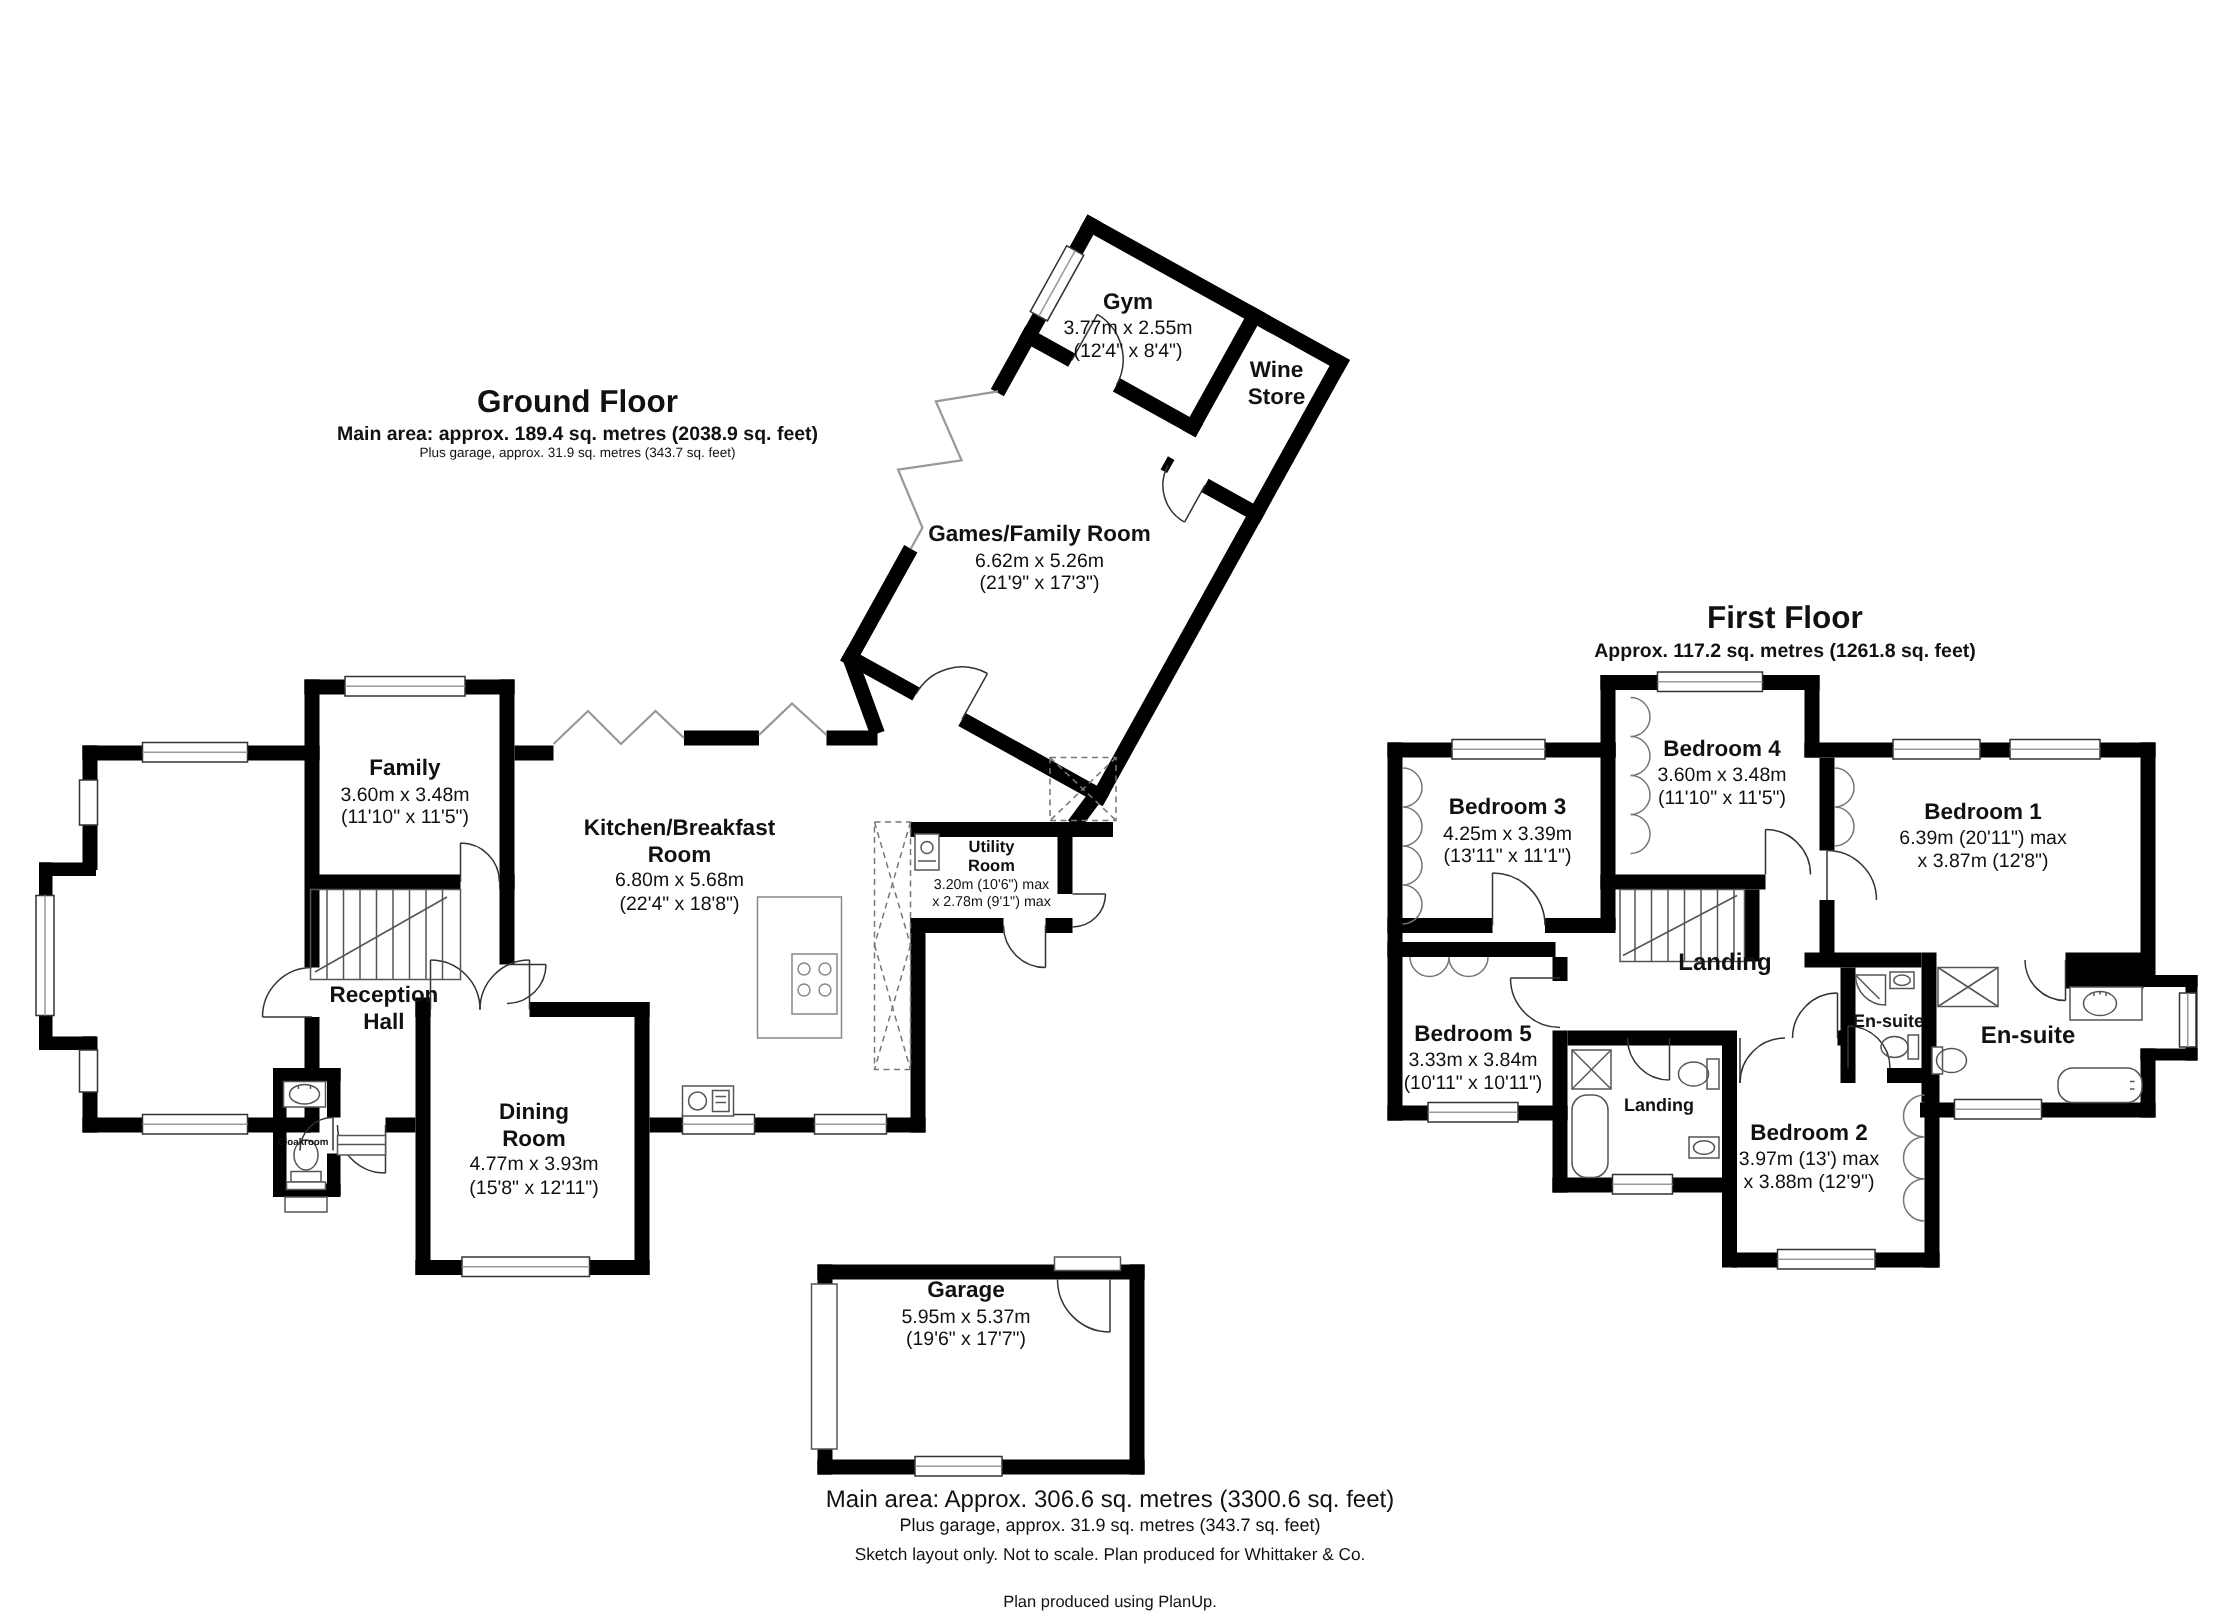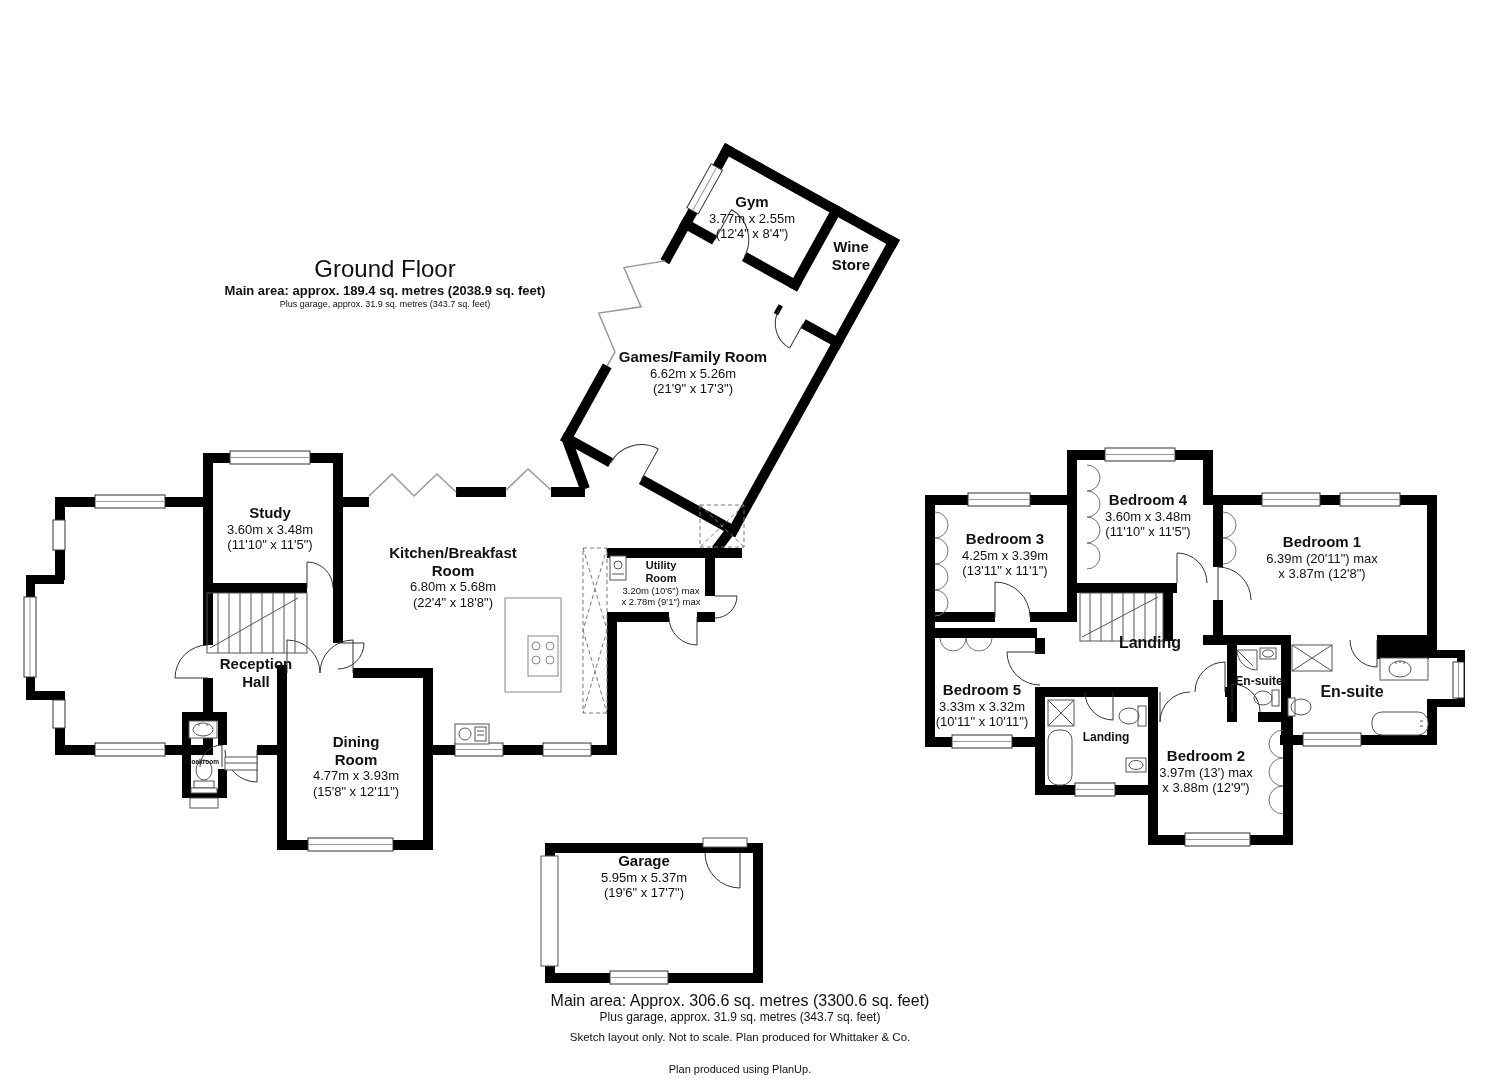--- a/index.html
+++ b/index.html
@@ -3,21 +3,21 @@
 <meta charset="utf-8">
 <style>
   html,body{margin:0;padding:0;background:#fff;}
   #plan{position:relative;width:1485px;height:1080px;background:#fff;overflow:hidden;
         font-family:"Liberation Sans", sans-serif;color:#111;}
   #plan svg{position:absolute;left:0;top:0;}
   .lbl{position:absolute;transform:translate(-50%,-50%);text-align:center;line-height:1.18;white-space:nowrap;}
   .lbl .rn{font-weight:bold;font-size:15px;}
   .lbl .rd{font-size:13px;}
   .wrap{white-space:normal;}
-  .hdr-t{font-weight:normal;font-size:24px;}
+  .hdr-t{font-weight:bold;font-size:21px;}
   .hdr-s{font-size:13px;font-weight:bold;}
   .hdr-n{font-size:9px;}
   .ft-main{font-size:16px;}
   .ft-sub{font-size:12px;}
   .ft-dis{font-size:11.5px;}
   .ft-cr{font-size:11px;}
   .sm .rn{font-size:12px;}
   .lg .rn{font-size:16px;}
   .tiny{font-size:6.5px;font-weight:bold;}
   .ut .rn{font-size:11px;}
@@ -419,39 +419,43 @@
     </g>
   </g>
 </svg>
 
   <div class="lbl" style="left:385px;top:282px">
     <div class="hdr-t">Ground Floor</div>
     <div class="hdr-s">Main area: approx. 189.4 sq. metres (2038.9 sq. feet)</div>
     <div class="hdr-n">Plus garage, approx. 31.9 sq. metres (343.7 sq. feet)</div>
   </div>
 
+  <div class="lbl" style="left:1190px;top:421px">
+    <div class="hdr-t">First Floor</div>
+    <div class="hdr-s">Approx. 117.2 sq. metres (1261.8 sq. feet)</div>
+  </div>
 
   <div class="lbl" style="left:752px;top:217px">
     <div class="rn">Gym</div>
     <div class="rd">3.77m x 2.55m</div>
     <div class="rd">(12'4" x 8'4")</div>
   </div>
 
   <div class="lbl" style="left:851px;top:256px;width:62px">
     <div class="rn wrap">Wine Store</div>
   </div>
 
   <div class="lbl" style="left:693px;top:372px;width:150px">
     <div class="rn wrap">Games/Family Room</div>
     <div class="rd">6.62m x 5.26m</div>
     <div class="rd">(21'9" x 17'3")</div>
   </div>
 
   <div class="lbl" style="left:270px;top:528px">
-    <div class="rn">Study</div>
+    <div class="rn">Family</div>
     <div class="rd">3.60m x 3.48m</div>
     <div class="rd">(11'10" x 11'5")</div>
   </div>
 
 
   <div class="lbl" style="left:453px;top:577px;width:170px">
     <div class="rn wrap">Kitchen/Breakfast Room</div>
     <div class="rd">6.80m x 5.68m</div>
     <div class="rd">(22'4" x 18'8")</div>
   </div>
@@ -495,21 +499,21 @@
   </div>
 
   <div class="lbl" style="left:1322px;top:557px">
     <div class="rn">Bedroom 1</div>
     <div class="rd">6.39m (20'11") max</div>
     <div class="rd">x 3.87m (12'8")</div>
   </div>
 
   <div class="lbl" style="left:982px;top:705px">
     <div class="rn">Bedroom 5</div>
-    <div class="rd">3.33m x 3.32m</div>
+    <div class="rd">3.33m x 3.84m</div>
     <div class="rd">(10'11" x 10'11")</div>
   </div>
 
   <div class="lbl lg" style="left:1150px;top:643px">
     <div class="rn">Landing</div>
   </div>
 
   <div class="lbl sm" style="left:1106px;top:737px">
     <div class="rn">Landing</div>
   </div>

